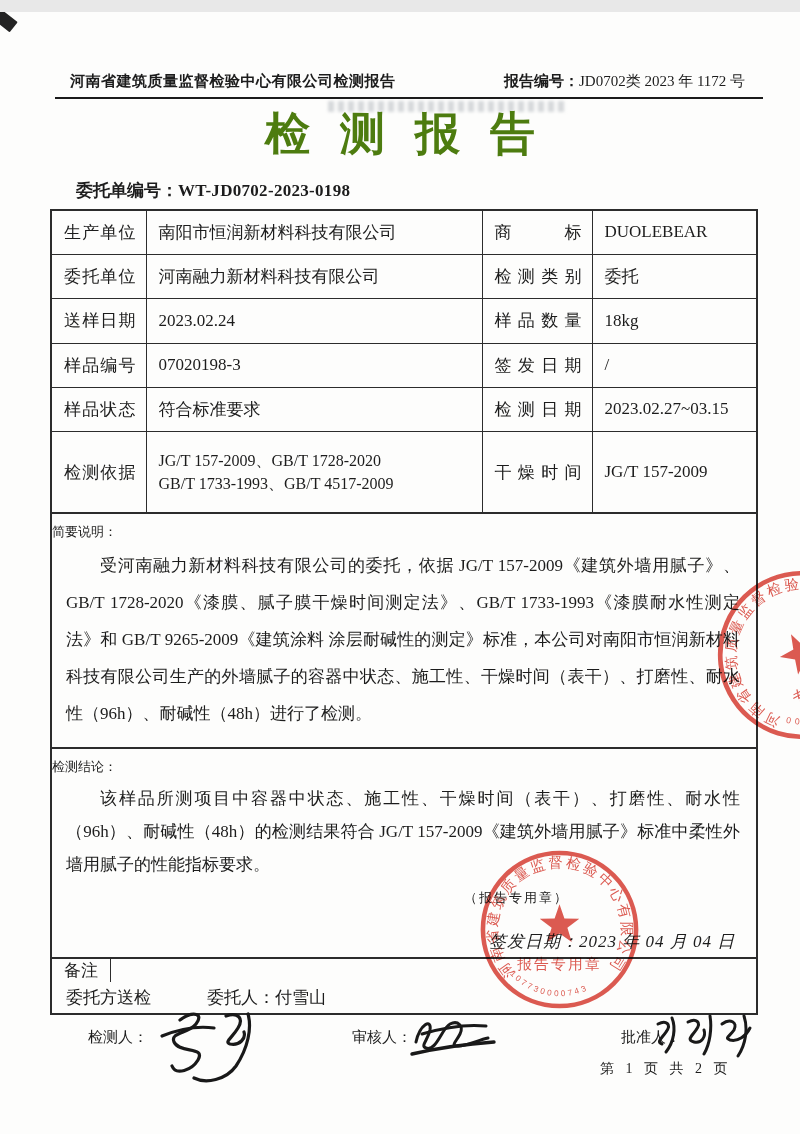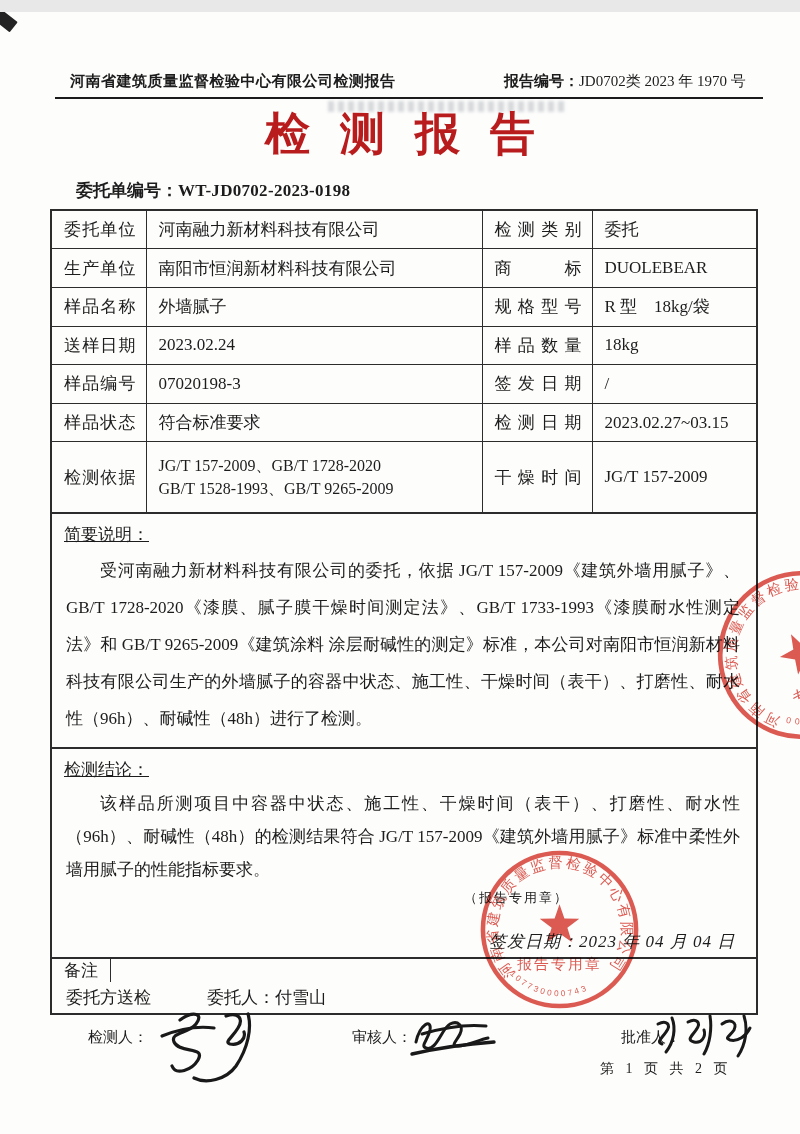--- a/index.html
+++ b/index.html
@@ -14,41 +14,41 @@
   .corner-mark{left:-6px;top:2px;width:22px;height:13px;background:#101010;transform:rotate(38deg);opacity:.92;border-radius:1px;}
   
   .hdr-left{left:70px;top:60px;font-size:15px;font-weight:bold;letter-spacing:.5px;}
   .hdr-right{left:504px;top:60px;font-size:15px;}
   .hdr-right b{font-weight:bold;}
   .hdr-rule{left:55px;top:85px;width:708px;height:0;border-top:2.5px solid #1b1b1b;}
   .ghost{left:328px;top:89px;width:238px;height:11px;
     background:repeating-linear-gradient(90deg,#9aa0a8 0 6px,#f5f5f5 6px 10px);
     opacity:.38;filter:blur(1.6px);}
   .doc-title{left:0;top:92px;width:800px;text-align:center;font-size:45px;font-weight:600;
-    letter-spacing:30px;padding-left:30px;box-sizing:border-box;color:#b91c1c;}
+    letter-spacing:30px;padding-left:30px;box-sizing:border-box;color:#4d7c0f;}
   .commission{left:76px;top:167px;font-size:17px;font-weight:bold;}
   .commission .val{font-weight:bold;letter-spacing:.3px;}
   
   .frame{left:50px;width:708px;border:2px solid #2c2c2c;box-sizing:border-box;background:transparent;}
   .box-table{top:197px;height:305px;}
   .box-summary{top:500px;height:237px;}
   .box-conclusion{top:735px;height:212px;}
   .box-remark{top:945px;height:58px;}
   
   table.info{width:100%;height:100%;border-collapse:collapse;table-layout:fixed;font-size:17px;}
   table.info td{border:1.6px solid #2c2c2c;vertical-align:middle;padding:2px 10px 2px 12px;}
   table.info tr td:first-child{border-left:none;}
   table.info tr td:last-child{border-right:none;}
   table.info tr:first-child td{border-top:none;}
   table.info tr:last-child td{border-bottom:none;}
   .lbl{display:block;text-align:justify;text-align-last:justify;}
   col.c1{width:94px;} col.c2{width:336px;} col.c3{width:110px;} col.c4{width:164px;}
   .two-line{font-size:16px;line-height:1.45;}
   
-  .sec-head{font-size:17px;padding:9px 0 0 12px;text-decoration:underline;}
+  .sec-head{font-size:13px;padding:9px 0 0 0;}
   .sec-body{font-size:17px;text-align:justify;padding:6px 16px 0 14px;text-indent:2em;}
   .body-summary{line-height:37px;}
   .body-conclusion{line-height:33px;}
   .seal-note{position:absolute;left:412px;top:140px;width:290px;font-size:13px;letter-spacing:2px;}
   .issue-date{position:absolute;left:400px;top:181px;width:320px;text-align:center;font-size:17px;letter-spacing:1px;font-style:italic;}
   
   .remark-wrap{display:flex;height:100%;align-items:stretch;font-size:17px;flex-direction:column;}
   .remark-label{width:58px;border-right:1.6px solid #2c2c2c;display:flex;align-items:center;justify-content:center;}
   .remark-value{flex:1;display:flex;align-items:center;padding-left:14px;}
   .remark-gap{display:inline-block;width:56px;}
@@ -64,21 +64,21 @@
 </style>
 </head>
 <body>
 
 <div class="page">
 
   <div class="abs corner-mark"></div>
 
   <div class="abs hdr-left">河南省建筑质量监督检验中心有限公司检测报告</div>
   <div class="abs hdr-right">
-    <b>报告编号：</b><span>JD0702类 2023 年  1970  号</span>
+    <b>报告编号：</b><span>JD0702类 2023 年  1172  号</span>
   </div>
   <div class="abs hdr-rule"></div>
   <div class="abs ghost"></div>
 
   <div class="abs doc-title">检测报告</div>
 
   <div class="abs commission">
     <span>委托单编号：</span><span class="val">WT-JD0702-2023-0198</span>
   </div>
 
@@ -86,47 +86,37 @@
     <table class="info">
       <colgroup>
           <col class="c1">
           <col class="c2">
           <col class="c3">
           <col class="c4">
         </colgroup>
       <tbody>
           <tr>
         <td>
+              <span class="lbl">生产单位</span>
+            </td>
+        <td>南阳市恒润新材料科技有限公司</td>
+        <td>
+              <span class="lbl">商标</span>
+            </td>
+        <td>DUOLEBEAR</td>
+      </tr>
+      <tr>
+        <td>
               <span class="lbl">委托单位</span>
             </td>
         <td>河南融力新材料科技有限公司</td>
         <td>
               <span class="lbl">检测类别</span>
             </td>
         <td>委托</td>
-      </tr>
-      <tr>
-        <td>
-              <span class="lbl">生产单位</span>
-            </td>
-        <td>南阳市恒润新材料科技有限公司</td>
-        <td>
-              <span class="lbl">商标</span>
-            </td>
-        <td>DUOLEBEAR</td>
-      </tr>
-      <tr>
-        <td>
-              <span class="lbl">样品名称</span>
-            </td>
-        <td>外墙腻子</td>
-        <td>
-              <span class="lbl">规格型号</span>
-            </td>
-        <td>R 型　18kg/袋</td>
       </tr>
       <tr>
         <td>
               <span class="lbl">送样日期</span>
             </td>
         <td>2023.02.24</td>
         <td>
               <span class="lbl">样品数量</span>
             </td>
         <td>18kg</td>
@@ -150,21 +140,21 @@
               <span class="lbl">检测日期</span>
             </td>
         <td>2023.02.27~03.15</td>
       </tr>
       <tr>
         <td>
               <span class="lbl">检测依据</span>
             </td>
         <td class="two-line">
           <div>JG/T 157-2009、GB/T 1728-2020</div>
-          <div>GB/T 1528-1993、GB/T 9265-2009</div>
+          <div>GB/T 1733-1993、GB/T 4517-2009</div>
         </td>
         <td>
               <span class="lbl">干燥时间</span>
             </td>
         <td>JG/T 157-2009</td>
       </tr>
     </tbody>
       </table>
   </div>
 

